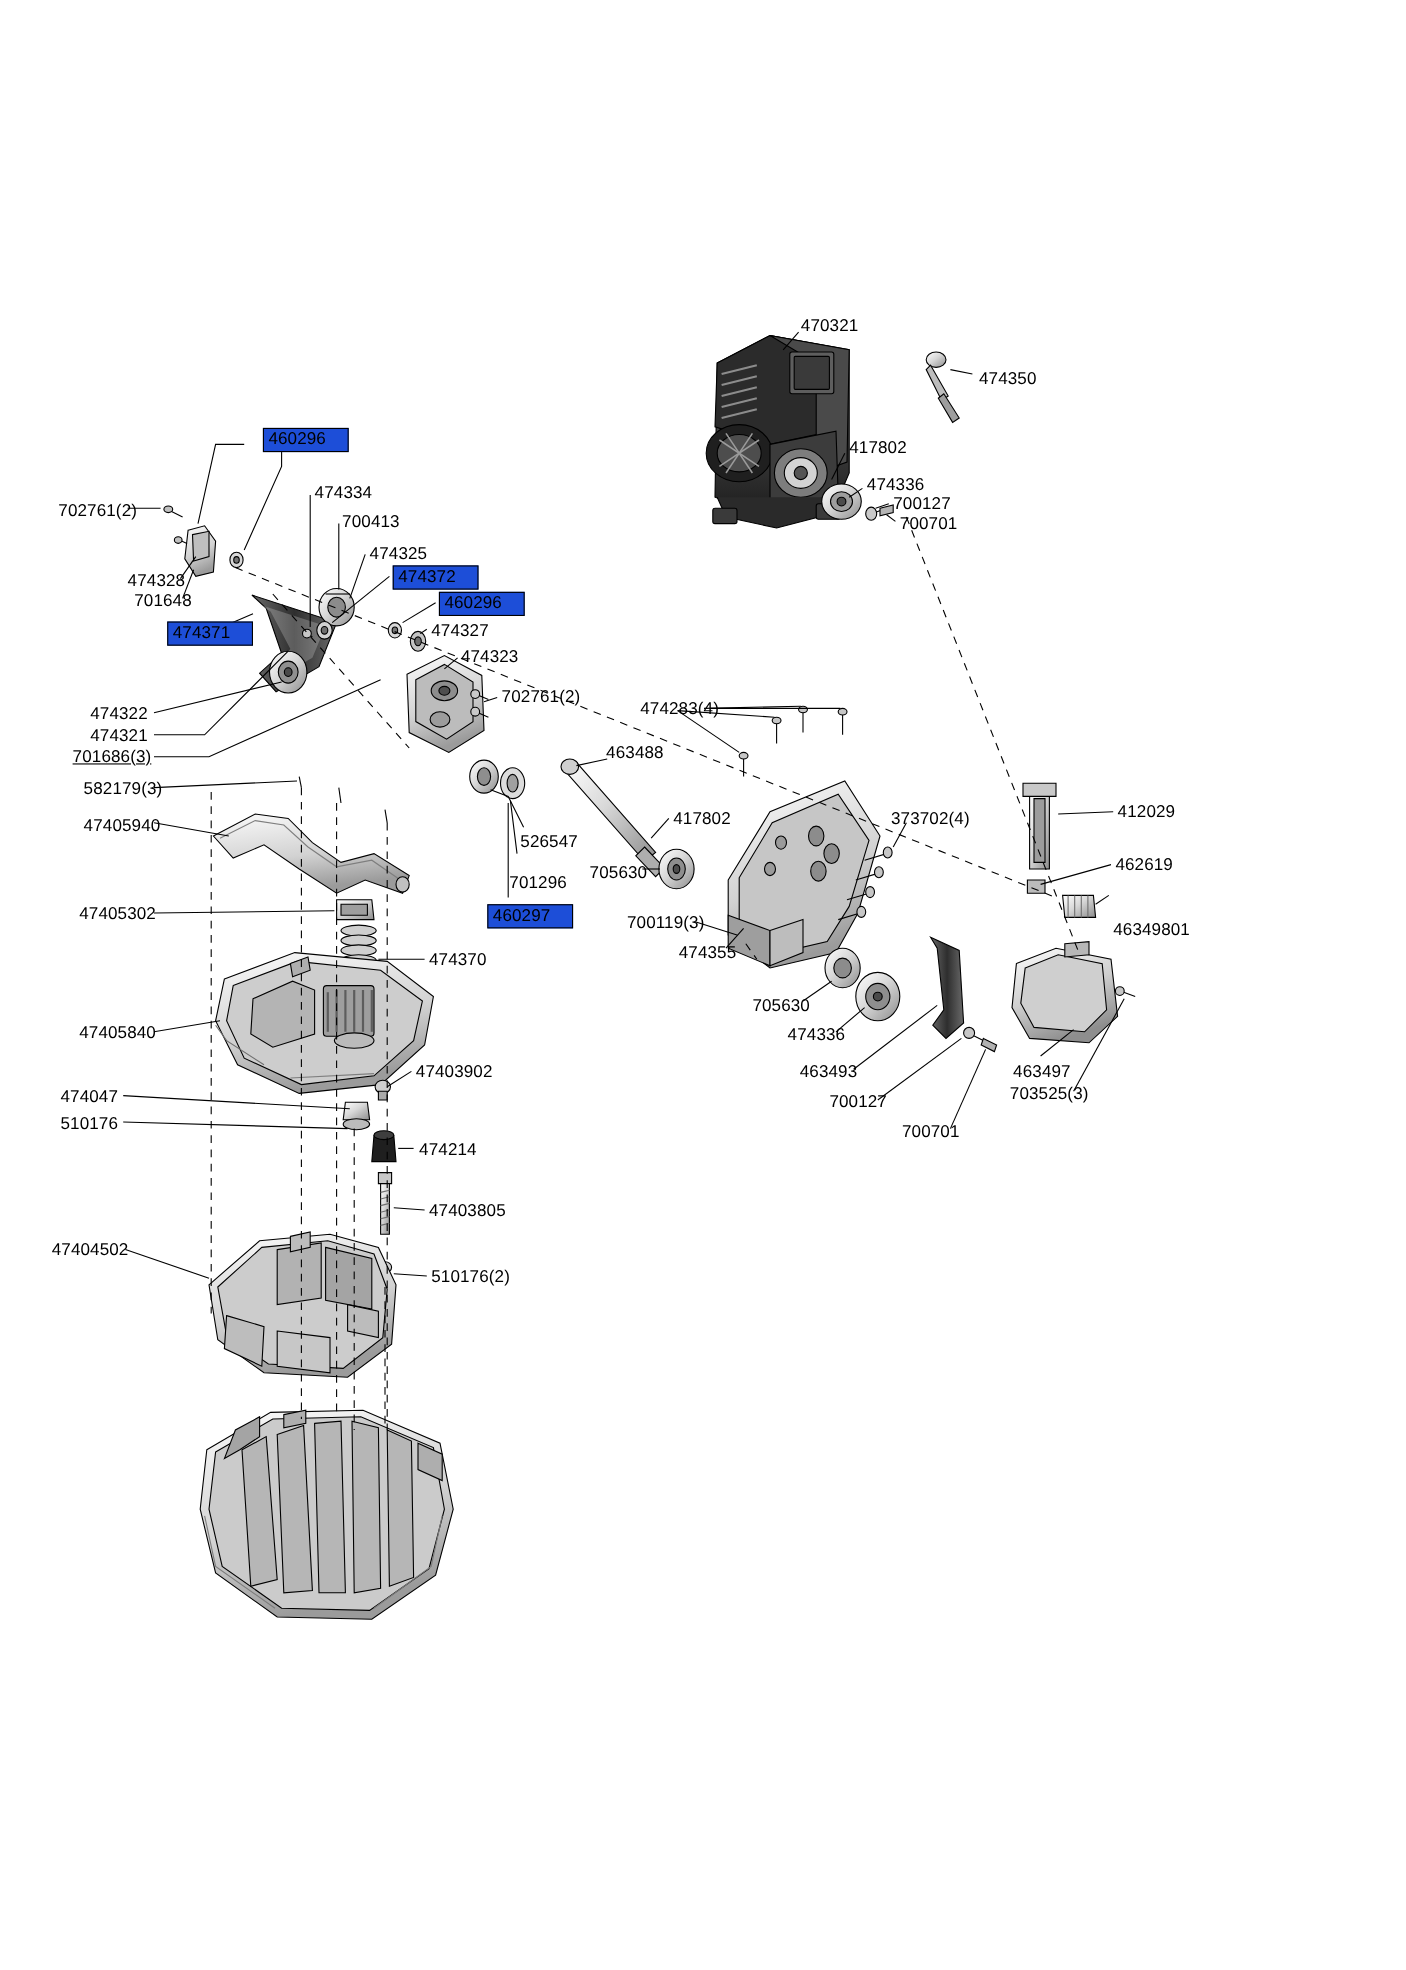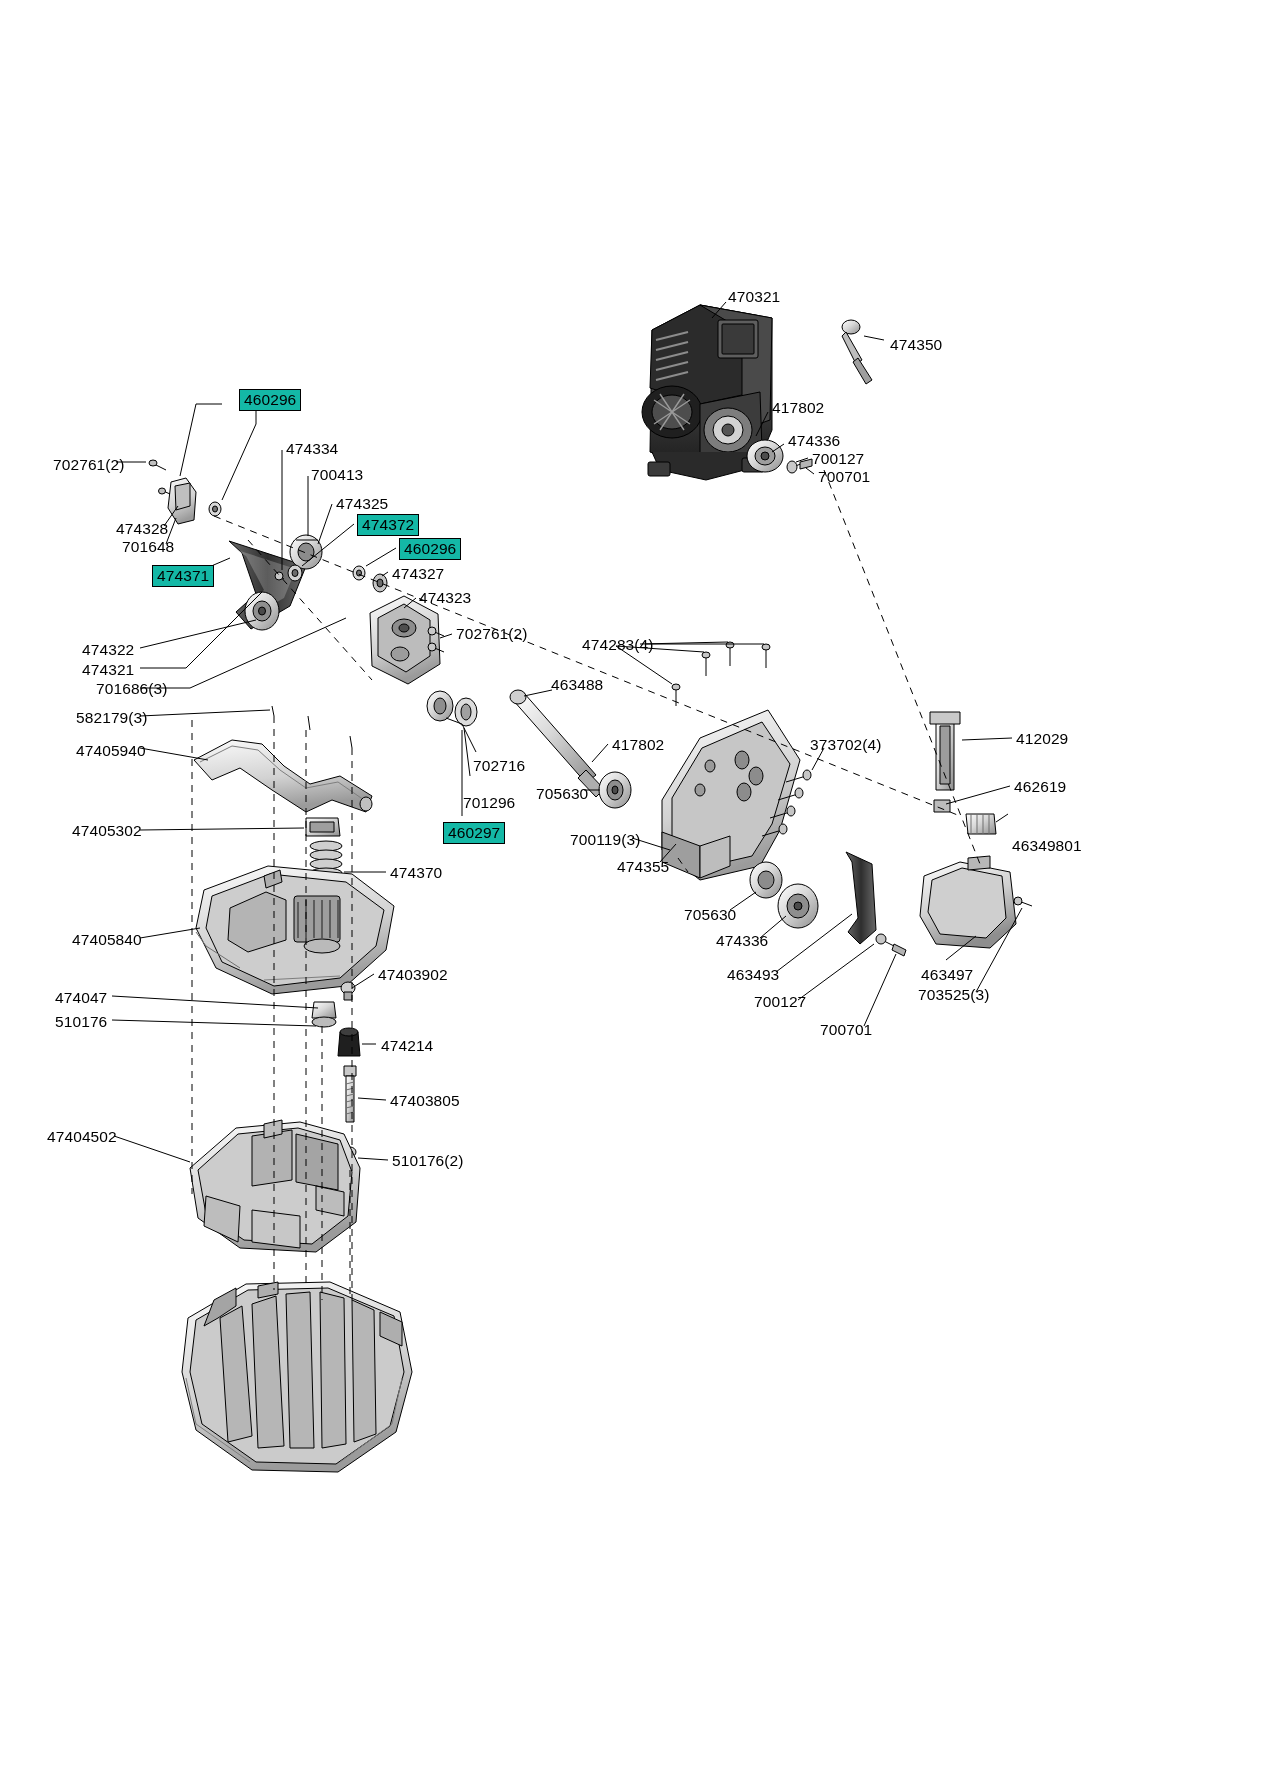--- a/index.html
+++ b/index.html
@@ -29,22 +29,22 @@
   .label {
     position: absolute;
     font-size: 15.5px;
     line-height: 17px;
     white-space: nowrap;
     color: #000;
     letter-spacing: 0.1px;
   }
   .label.boxed {
     border: 1.2px solid #000;
-    padding: 1px 4px 2px 4px;
-    background: #14b8a6;
+    padding: 1px 20px 2px 4px;
+    background: #1d4ed8;
   }
 </style>
 </head>
 <body>
 
 <div id="diagram">
 
   <svg id="svg-layer" viewBox="0 0 1278 1791">
     <defs>
       <linearGradient id="gMetal" x1="0" y1="0" x2="1" y2="1">
@@ -485,31 +485,31 @@
   <div class="label boxed" style="left:399px; top:538px;">460296</div>
   <div class="label boxed" style="left:152px; top:565px;">474371</div>
   <div class="label" style="left:392px; top:565px;">474327</div>
   <div class="label" style="left:419px; top:589px;">474323</div>
   <div class="label" style="left:456px; top:625px;">702761(2)</div>
   <div class="label" style="left:582px; top:636px;">474283(4)</div>
   <div class="label" style="left:551px; top:676px;">463488</div>
 
   <div class="label" style="left:82px; top:641px;">474322</div>
   <div class="label" style="left:82px; top:661px;">474321</div>
-  <div class="label" style="left:96px; top:680px;">701686(3)</div>
+  <div class="label" style="left:66px; top:680px;text-decoration:underline;">701686(3)</div>
   <div class="label" style="left:76px; top:709px;">582179(3)</div>
   <div class="label" style="left:76px; top:742px;">47405940</div>
 
   <div class="label" style="left:612px; top:736px;">417802</div>
   <div class="label" style="left:810px; top:736px;">373702(4)</div>
   <div class="label" style="left:1016px; top:730px;text-align:center;">412029</div>
   <div class="label" style="left:1014px; top:778px;">462619</div>
   <div class="label" style="left:1012px; top:837px;">46349801</div>
 
-  <div class="label" style="left:473px; top:757px;">702716</div>
+  <div class="label" style="left:473px; top:757px;">526547</div>
   <div class="label" style="left:463px; top:782px;margin-top:12px;">701296</div>
   <div class="label" style="left:536px; top:785px;">705630</div>
 
   <div class="label" style="left:72px; top:822px;">47405302</div>
   <div class="label boxed" style="left:443px; top:822px;">460297</div>
   <div class="label" style="left:390px; top:864px;">474370</div>
 
   <div class="label" style="left:570px; top:831px;">700119(3)</div>
   <div class="label" style="left:617px; top:858px;">474355</div>
   <div class="label" style="left:684px; top:906px;">705630</div>

